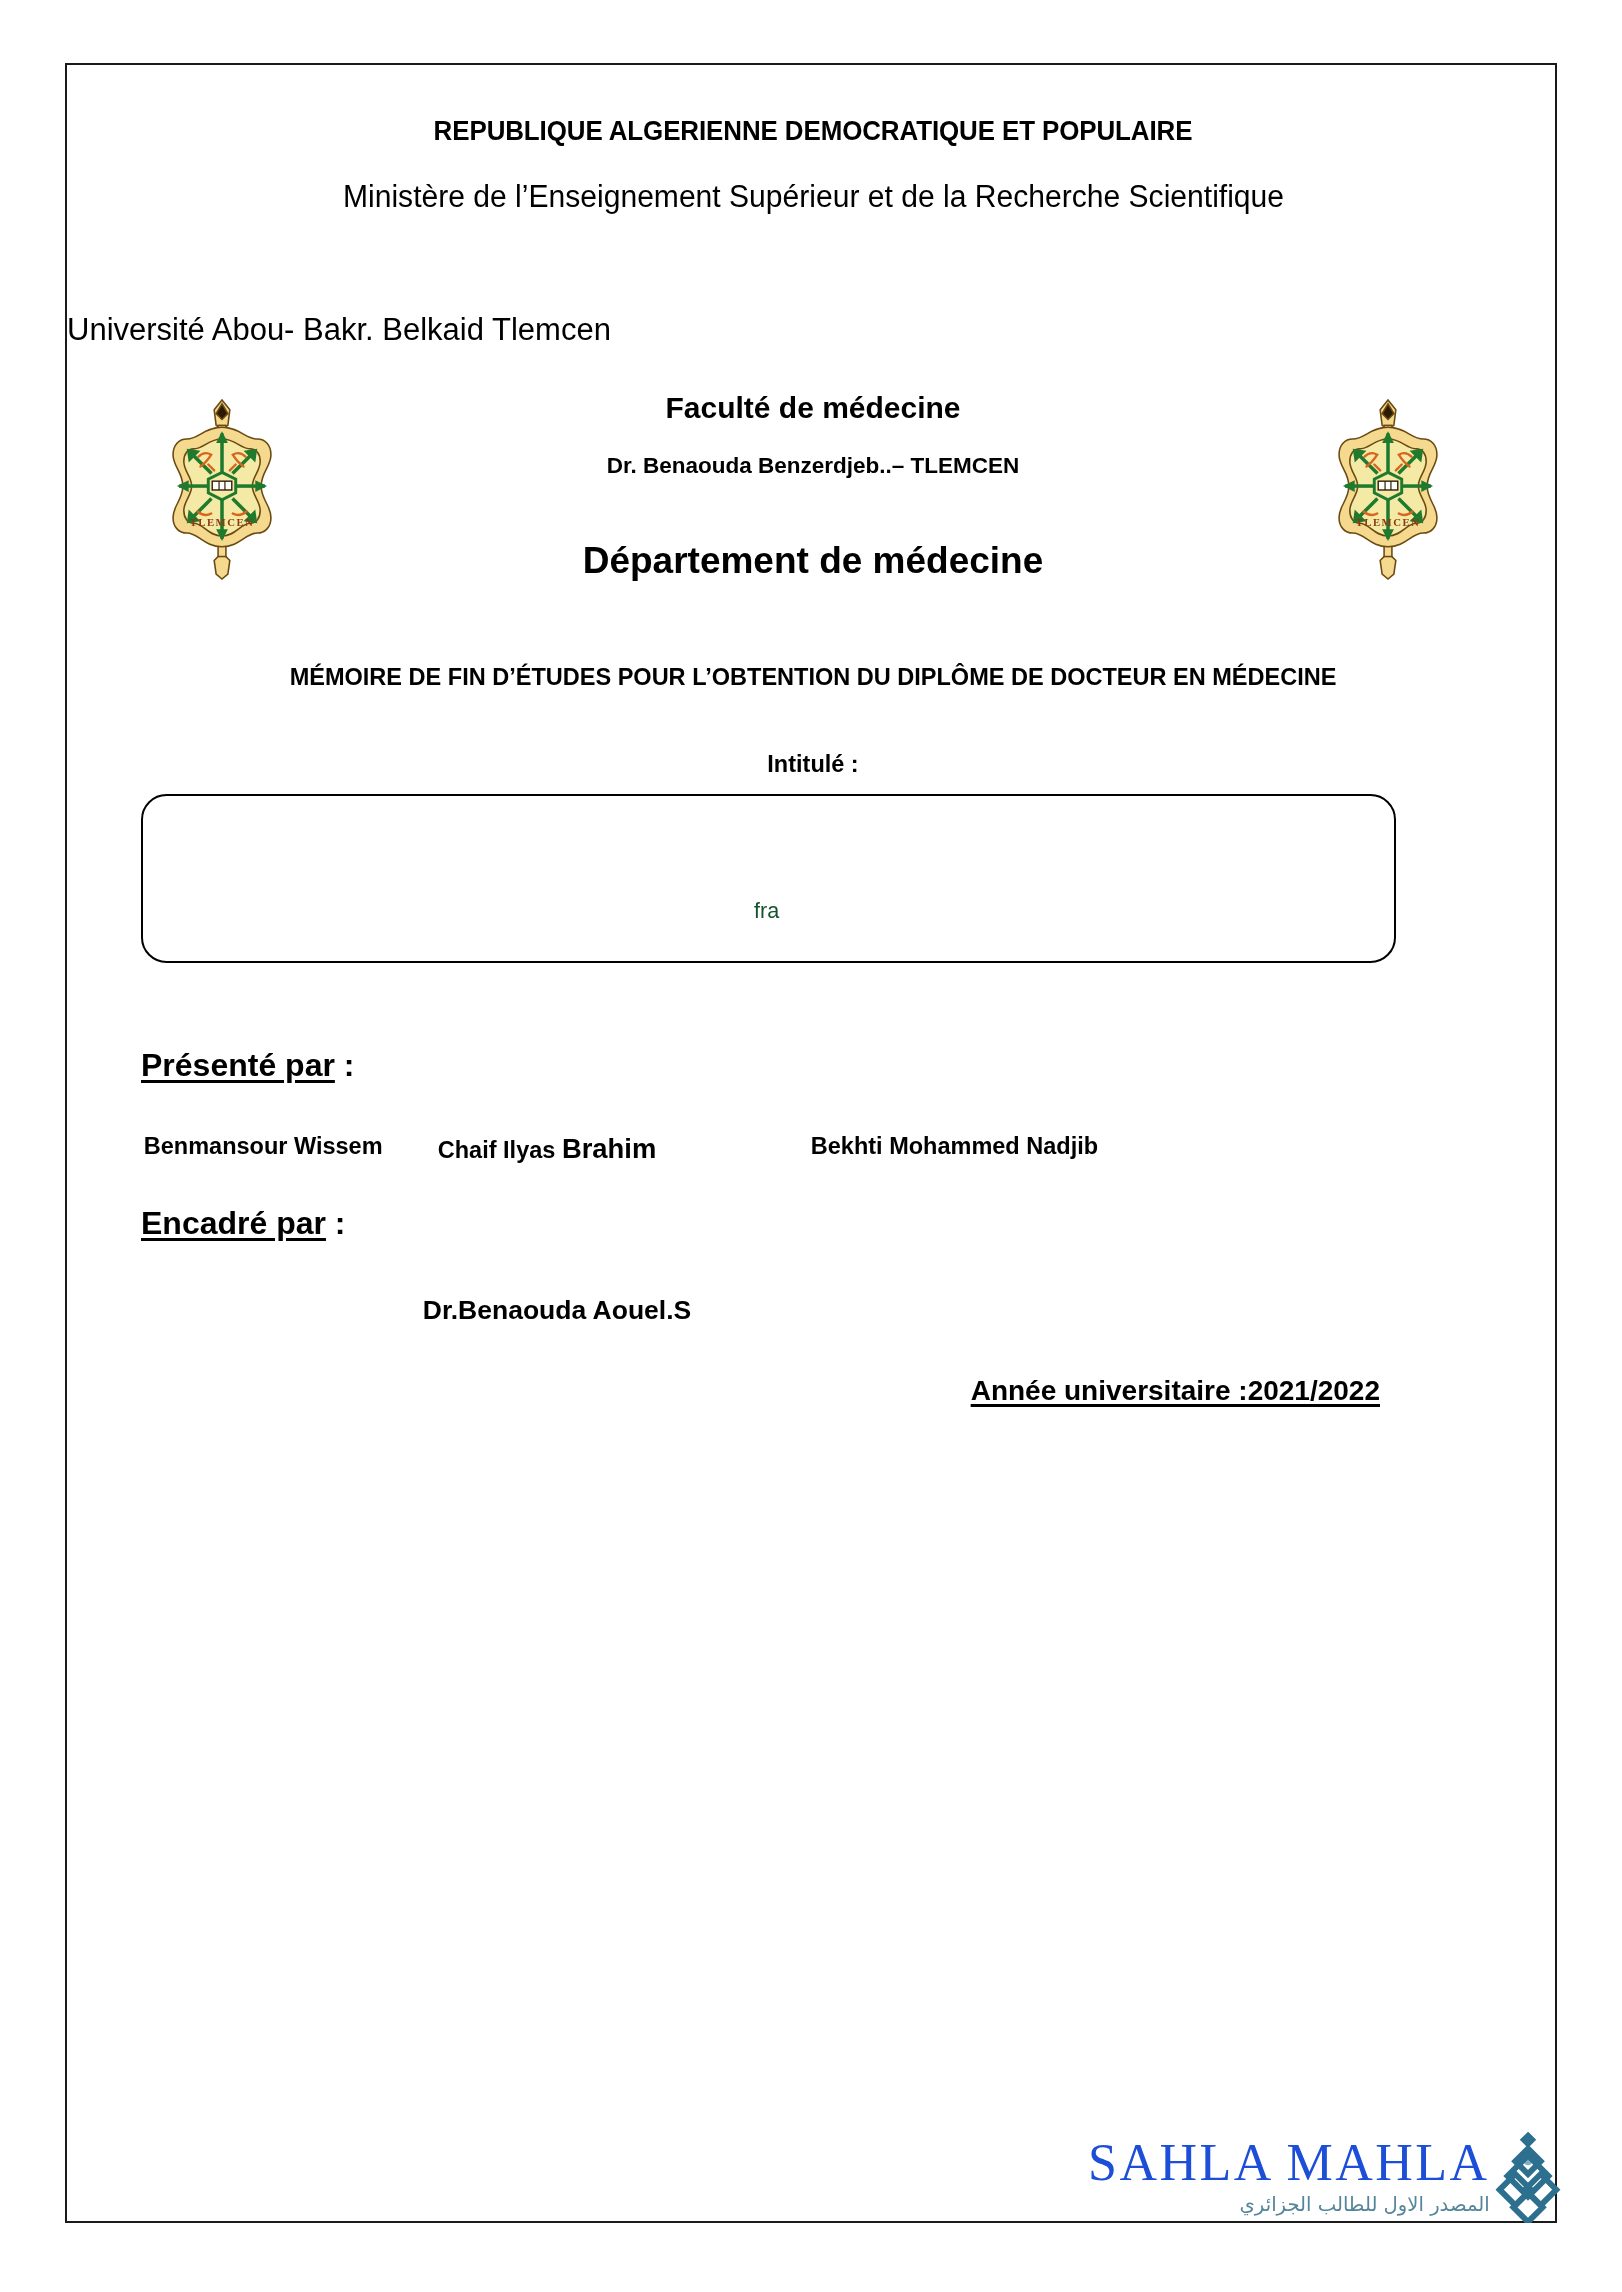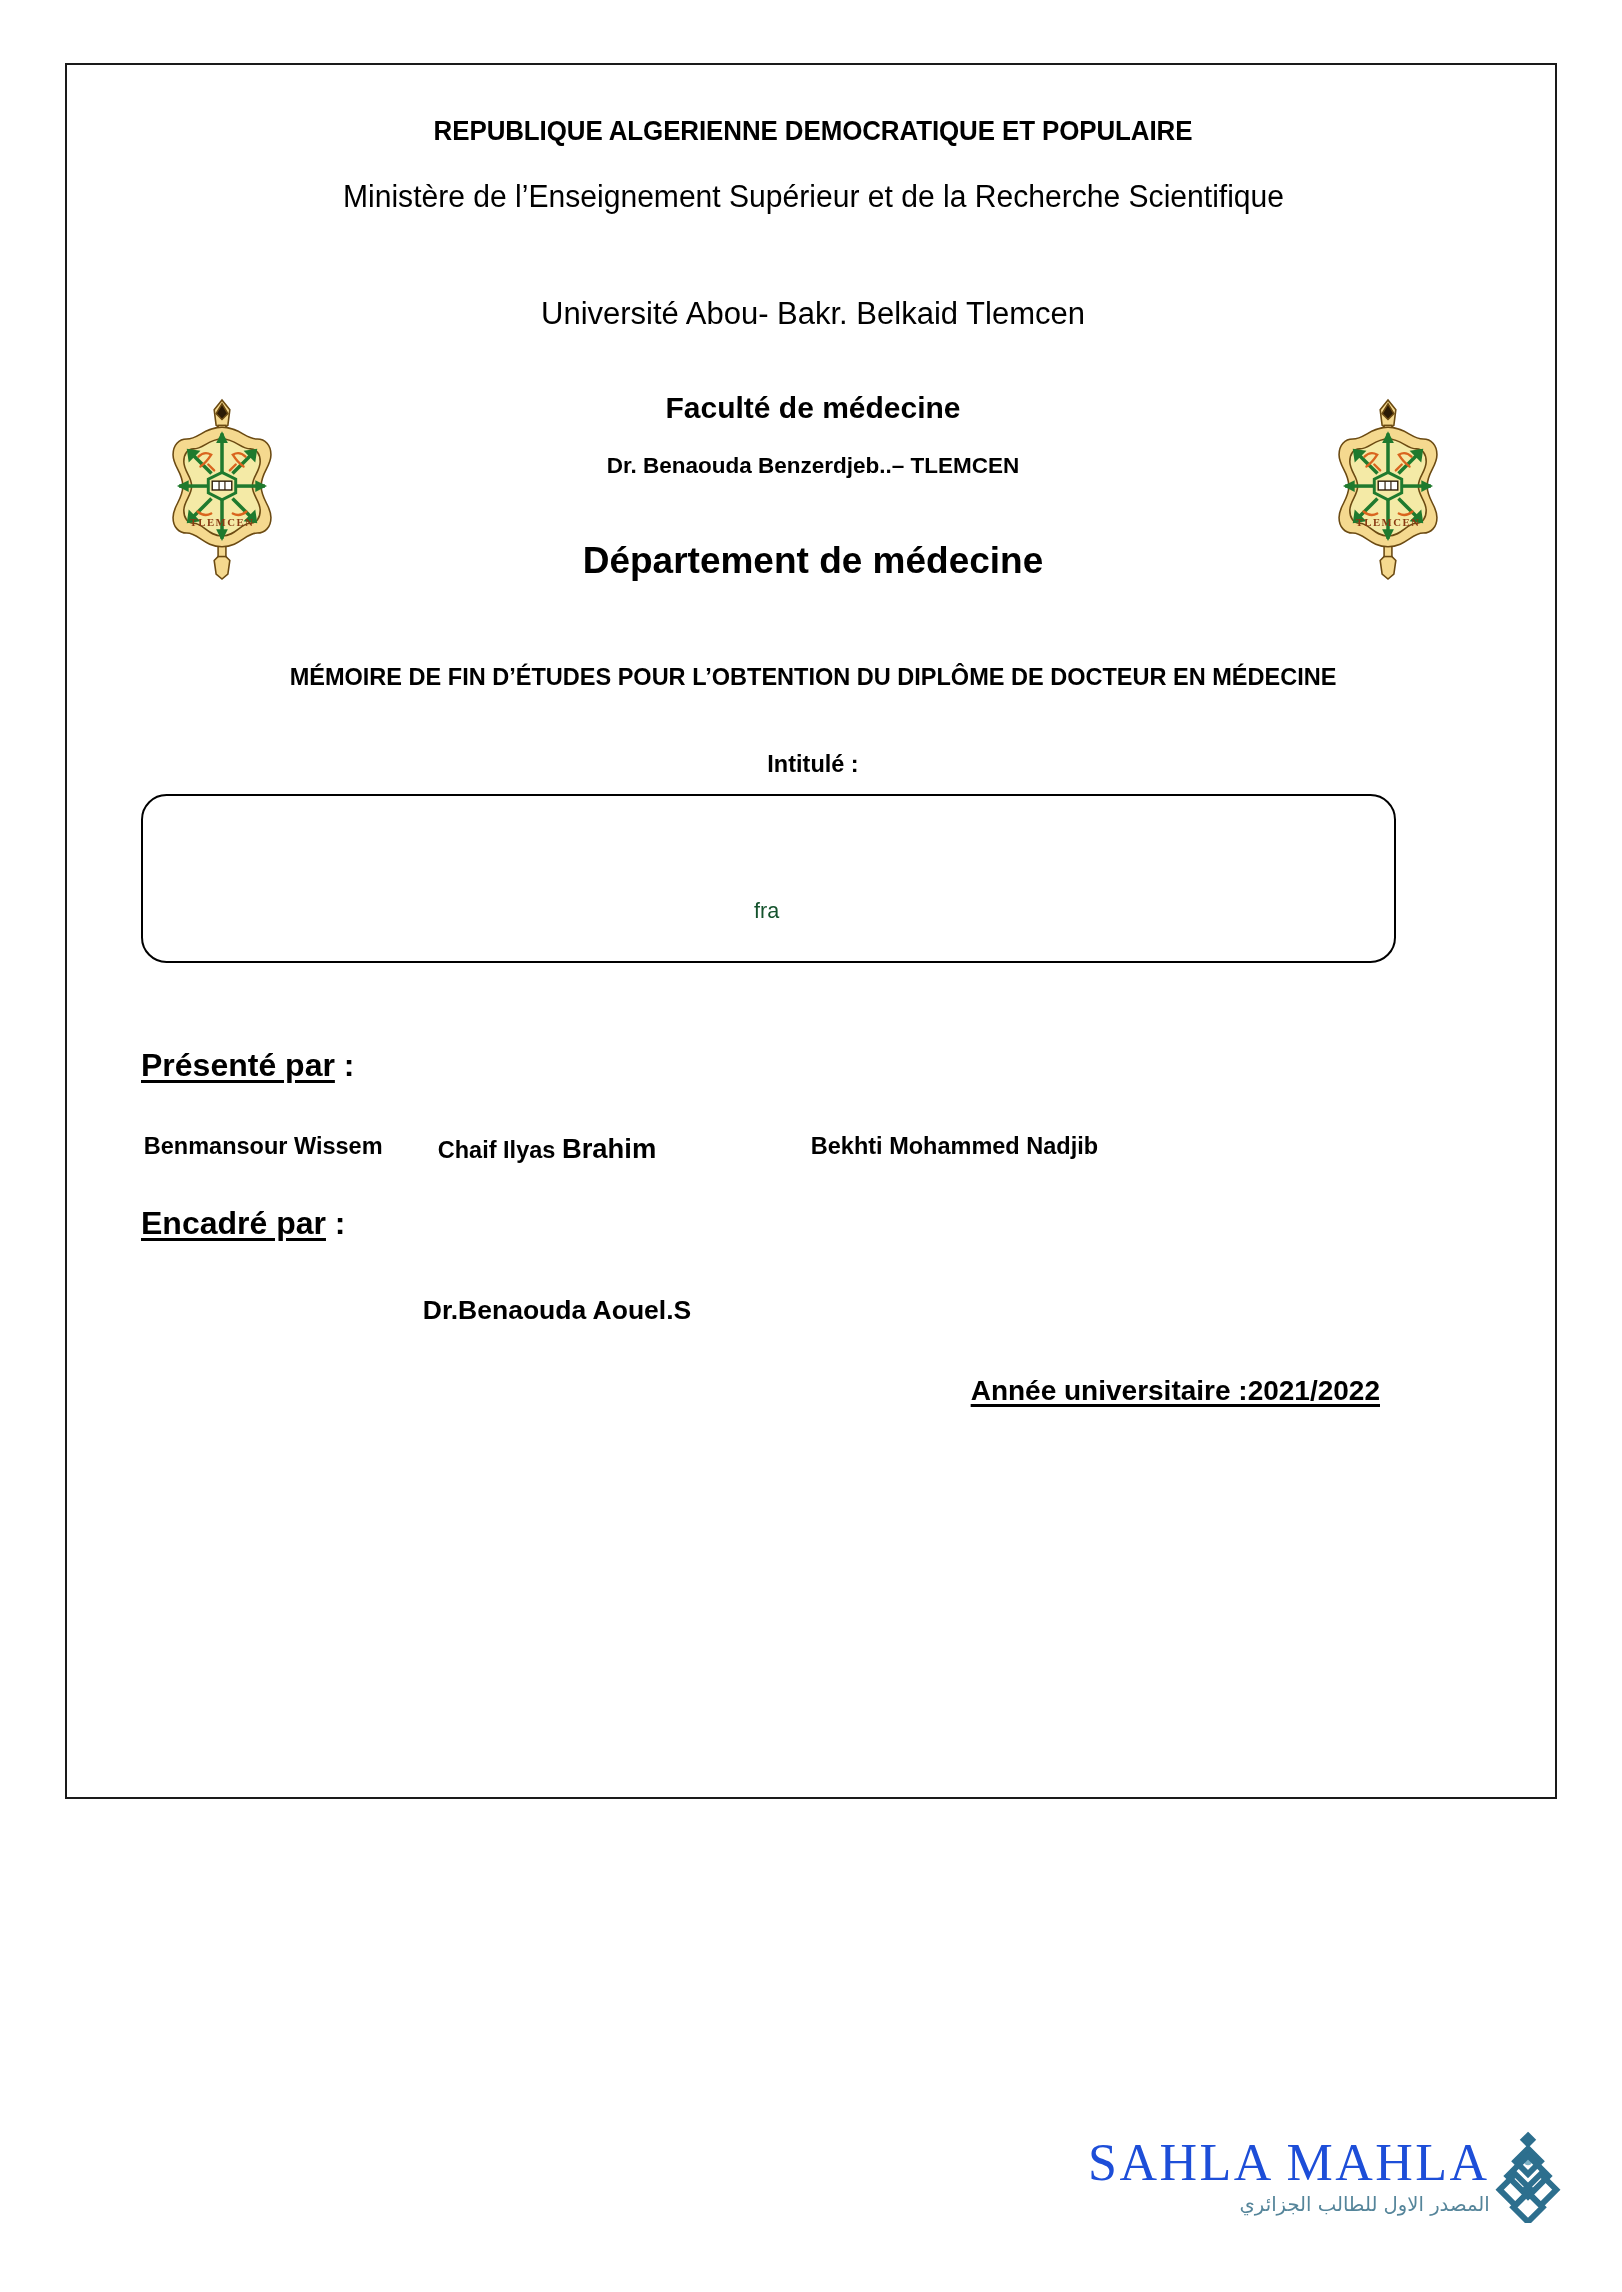--- a/index.html
+++ b/index.html
@@ -15,21 +15,21 @@
     position: relative;
     overflow: hidden;
   }
 
   
   .page-frame {
     position: absolute;
     left: 65px;
     top: 63px;
     width: 1492px;
-    height: 1736px;
+    height: 2160px;
     border: 2px solid #1a1a1a;
     box-sizing: border-box;
     background: #ffffff;
   }
 
   .content {
     position: absolute;
     left: 0;
     top: 0;
     width: 1492px;
@@ -51,22 +51,22 @@
   .line-ministry {
     left: 118px; top: 108px; width: 1257px;
     text-align: center;
     font-size: 31px;
     line-height: 1.55;
     font-weight: 400;
     transform: scaleX(0.97);
   }
 
   .line-university {
-    left: 0; top: 231px; width: 100%;
-    text-align: center;
+    left: 0; top: 247px; width: 100%;
+    text-align: left;
     font-size: 31px;
     font-weight: 400;
   }
 
   .line-faculty {
     left: 0; top: 326px; width: 100%;
     text-align: center;
     font-size: 30px;
     font-weight: bold;
   }

